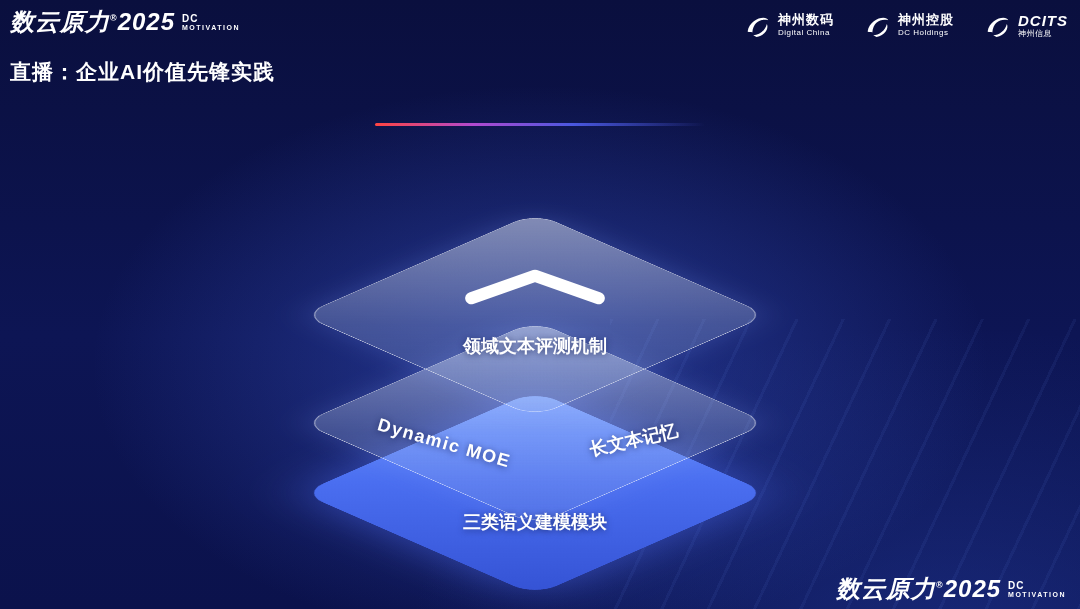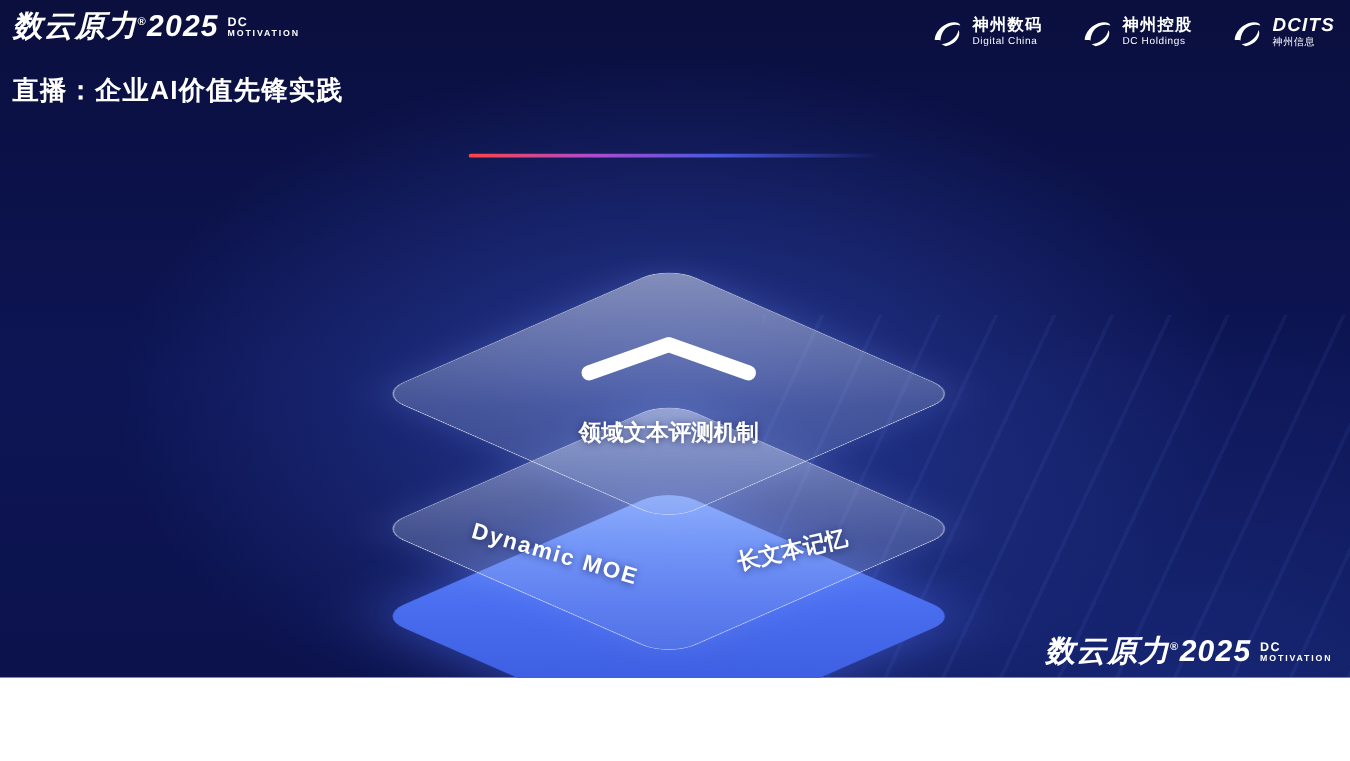--- a/index.html
+++ b/index.html
@@ -3,21 +3,21 @@
 <meta charset="utf-8">
 <style>
   * { margin:0; padding:0; box-sizing:border-box; }
   html,body { width:1080px; height:609px; }
   body {
     font-family: "Liberation Sans", "DejaVu Sans", sans-serif;
     color:#fff;
     overflow:hidden;
   }
   .page {
-    position:relative; width:1080px; height:542px; overflow:hidden;
+    position:relative; width:1080px; height:609px; overflow:hidden;
     background:
       radial-gradient(ellipse 640px 400px at 50% 60%, rgba(62,92,210,0.50), rgba(62,92,210,0) 70%),
       radial-gradient(ellipse 900px 520px at 88% 105%, rgba(48,80,200,0.35), rgba(48,80,200,0) 60%),
       linear-gradient(180deg, #0a0f3e 0%, #0d1554 55%, #0b124c 100%);
   }
   .streaks {
     position:absolute; right:-90px; bottom:-140px; width:560px; height:430px;
     background: repeating-linear-gradient(115deg, rgba(110,150,255,0.07) 0 3px, transparent 3px 42px);
     pointer-events:none;
   }
@@ -155,20 +155,21 @@
 
     <div class="chevron-wrap">
       <svg viewBox="0 0 160 44" width="150" height="42">
         <polyline points="12,34 80,10 148,34" fill="none" stroke="#ffffff" stroke-width="13" stroke-linecap="round" stroke-linejoin="round"></polyline>
       </svg>
     </div>
 
     <div class="lbl lbl-top">领域文本评测机制</div>
     <div class="lbl lbl-dyn">Dynamic  MOE</div>
     <div class="lbl lbl-long">长文本记忆</div>
+    <div class="lbl lbl-bottom">三类语义建模模块</div>
   </div>
 
   <div class="brand brand-footer">
     <div class="brand-main"><span>数云原力</span><sup>®</sup><span>2025</span></div>
     <div class="brand-sub">
       <span class="dc">DC</span>
       <span class="motivation">MOTIVATION</span>
     </div>
   </div>
 </div>

